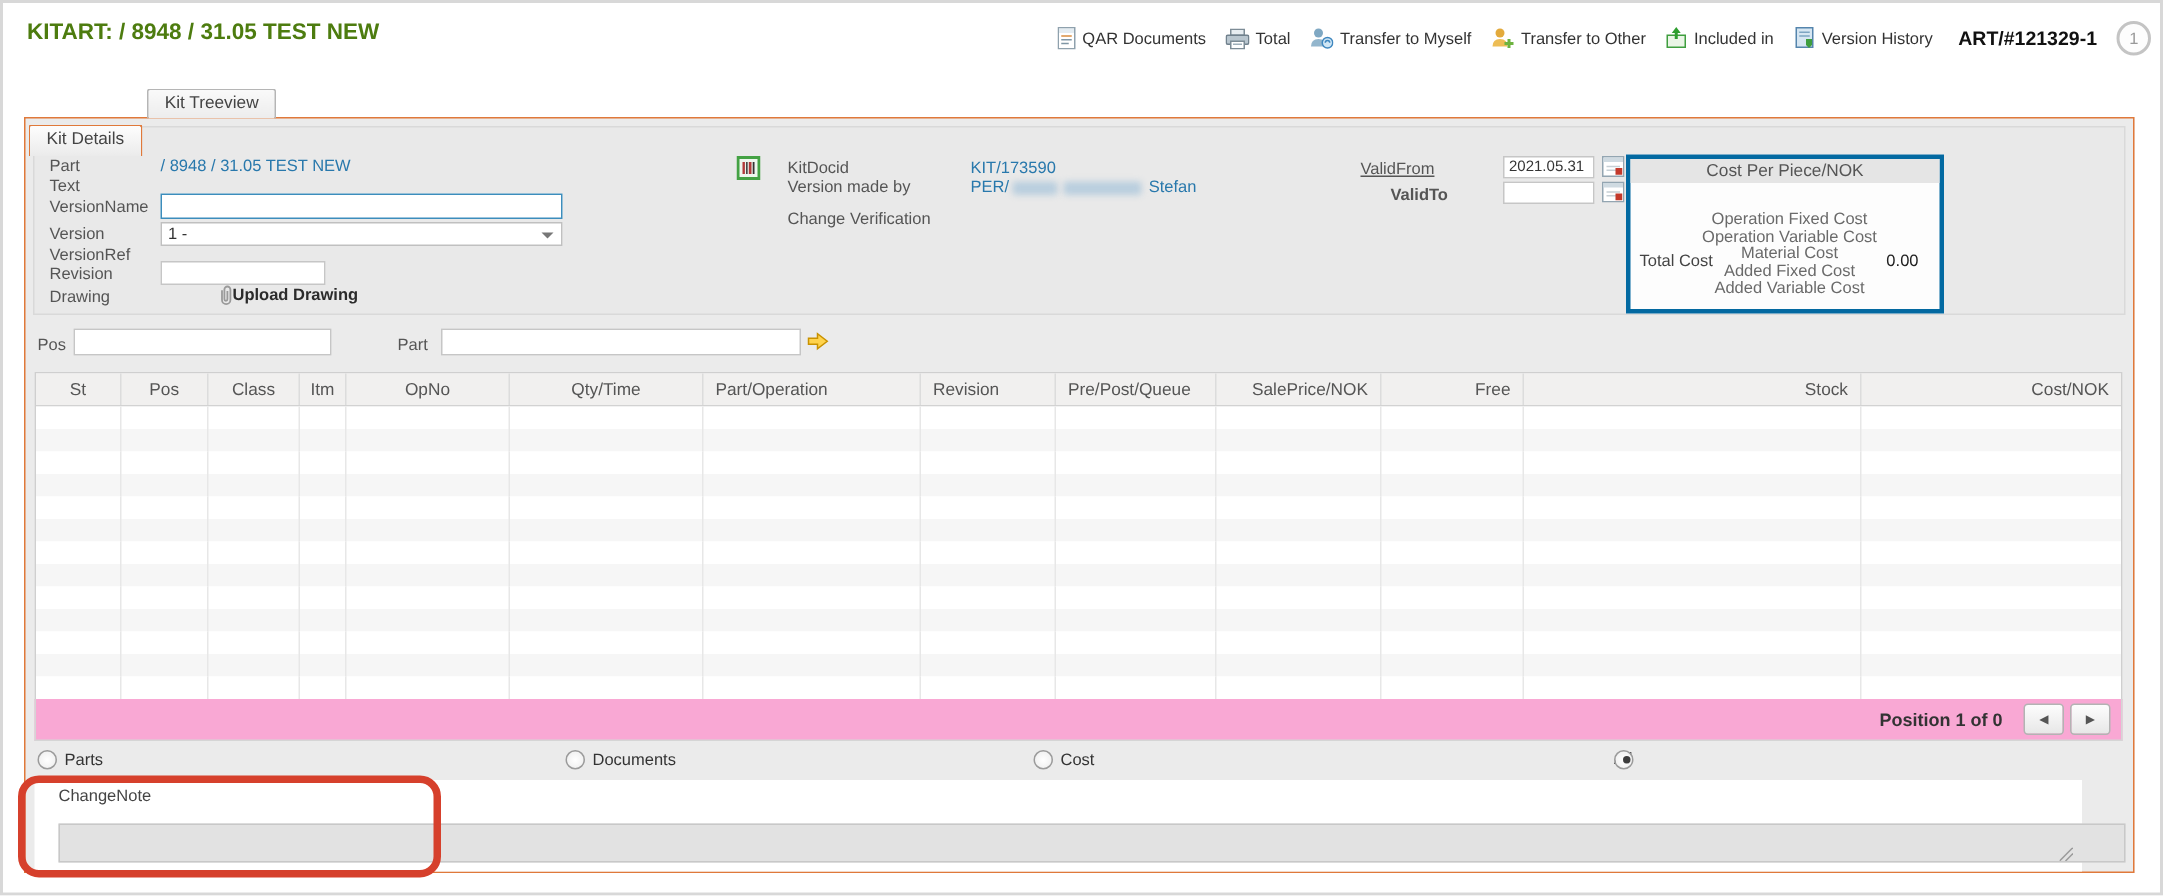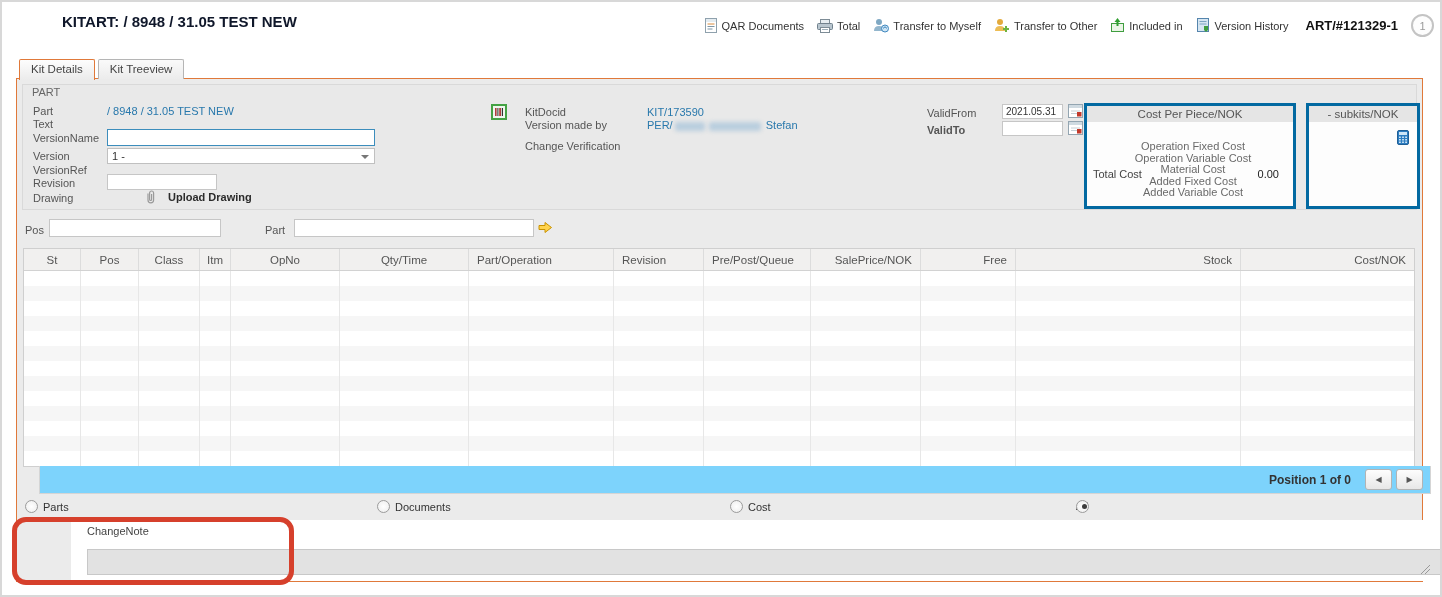--- a/index.html
+++ b/index.html
@@ -2,78 +2,78 @@
 <html><head>
 <meta charset="utf-8">
 <style>
   html,body{margin:0;padding:0;background:#fff;}
   #app{position:relative;width:1442px;height:597px;box-sizing:border-box;border:2px solid #d8d8d8;
        background:#fff;font-family:"Liberation Sans",sans-serif;font-size:11px;color:#444;overflow:hidden;}
   .abs{position:absolute;}
   .lbl{position:absolute;color:#555;white-space:nowrap;}
   .link{color:#2878AC;text-decoration:none;cursor:pointer;white-space:nowrap;}
   
-  .title{position:absolute;left:16px;top:11px;font-size:15px;font-weight:bold;color:#0f172a;margin-left:44px;}
+  .title{position:absolute;left:16px;top:11px;font-size:15px;font-weight:bold;color:#4d7c0f;}
   .toolbar{position:absolute;right:6px;top:12px;display:flex;align-items:center;gap:13px;}
   .tool{display:flex;align-items:center;gap:4px;color:#333;font-size:11px;cursor:pointer;}
   .art-ref{font-size:13px;font-weight:bold;color:#111;margin-left:4px;}
   .badge{width:19px;height:19px;border-radius:50%;border:2px solid #c4c4c4;background:#fdfdfd;color:#999;
          display:flex;align-items:center;justify-content:center;font-size:11px;cursor:pointer;}
   
   .tabs{position:absolute;left:17px;top:57px;display:flex;z-index:8;}
   .tab{height:19px;line-height:19px;padding:0 11px;border:1px solid #b5b5b5;border-bottom:none;
        background:linear-gradient(#fafafa,#ececec);color:#444;font-size:11.5px;margin-right:3px;
        border-radius:2px 2px 0 0;cursor:pointer;}
-  .tab.active{border-color:#E0793A;background:linear-gradient(#fdfdfd,#ebebeb);height:20px;z-index:9;}
+  .tab.active{border-color:#E0793A;background:linear-gradient(#fdfdfd,#ebebeb);height:20px;z-index:9;margin-top:24px;}
   
   .panel{position:absolute;left:14px;top:76px;width:1407px;height:504px;box-sizing:border-box;
          border:1px solid #E0793A;background:#ebebeb;}
   .part-box{position:absolute;left:5px;top:5px;width:1395px;height:126px;box-sizing:border-box;
             background:#e9e9e9;border:1px solid #d9d9d9;}
   .inp{position:absolute;box-sizing:border-box;border:1px solid #c6c6c6;background:#fff;font-family:inherit;
        font-size:11px;color:#333;padding:0 3px;}
   .sel{position:absolute;box-sizing:border-box;border:1px solid #c0c0c0;background:#fff;color:#333;
        font-size:11px;line-height:15px;padding-left:4px;cursor:pointer;}
   .caret{position:absolute;right:5px;top:6px;width:0;height:0;border-left:4px solid transparent;
          border-right:4px solid transparent;border-top:4px solid #777;}
-  .upload{position:absolute;display:flex;align-items:center;gap:13px;cursor:pointer;color:#2b2b2b;font-weight:bold;}
+  .upload{position:absolute;display:flex;align-items:center;gap:0;cursor:pointer;color:#2b2b2b;font-weight:bold;}
   .redacted{display:inline-block;height:9px;background:#b9cede;border-radius:2px;filter:blur(2px);
             vertical-align:middle;margin:0 2px;}
   
   .side-panel{position:absolute;box-sizing:border-box;background:#fdfdfd;border:3px solid #0369a1;text-align:center;}
   .side-head{background:#e5e5e5;color:#555;font-size:11.5px;padding:2px 6px;}
   .cost-item{color:#6a6a6a;line-height:11.5px;padding-left:6px;}
   .total-row{position:absolute;left:6px;right:14px;bottom:26px;display:flex;justify-content:space-between;margin-top:44px;}
   .total-val{color:#222;font-weight:normal;}
   
   .tbl{position:absolute;left:6px;top:169px;width:1392px;box-sizing:border-box;border:1px solid #cfcfcf;background:#fff;}
   .thead{display:flex;background:#f1f0ef;border-bottom:1px solid #d2d2d2;}
   .th{box-sizing:border-box;height:21px;display:flex;align-items:center;padding:0 8px;color:#555;
       font-size:11.5px;border-right:1px solid #dcdcdc;cursor:pointer;}
   .td{box-sizing:border-box;height:15px;border-right:1px solid #e7e7e7;}
   .trow{display:flex;background:#fff;}
   .trow.alt{background:#f6f6f6;}
   .c0{width:57px}.c1{width:58px}.c2{width:61px}.c3{width:31px}.c4{width:109px}.c5{width:129px}
   .c6{width:145px}.c7{width:90px}.c8{width:107px}.c9{width:110px}.c10{width:95px}.c11{width:225px}
   .c12{width:173px;border-right:none;}
   .al-c{justify-content:center}.al-l{justify-content:flex-start}.al-r{justify-content:flex-end}
-  .tfoot{position:absolute;left:22px;top:387px;width:1392px;height:28px;box-sizing:border-box;
-         background:#7dd3fc;border:1px solid #d5d5d5;border-top:none;display:flex;align-items:center;
+  .tfoot{position:absolute;left:6px;top:387px;width:1392px;height:28px;box-sizing:border-box;
+         background:#f9a8d4;border:1px solid #d5d5d5;border-top:none;display:flex;align-items:center;
          justify-content:flex-end;padding-right:7px;}
   .pos-text{font-size:12px;font-weight:bold;color:#333;margin-right:10px;}
   .pgbtn{width:27px;height:21px;box-sizing:border-box;border:1px solid #b3b3b3;border-radius:3px;
          background:linear-gradient(#fdfdfd,#e7e7e7);display:flex;align-items:center;justify-content:center;
          color:#555;font-size:8px;margin-left:4px;cursor:pointer;}
   
   .vopt{position:absolute;top:421px;display:flex;align-items:center;gap:5px;cursor:pointer;color:#333;}
   .radio{width:13px;height:13px;box-sizing:border-box;border:1px solid #9b9b9b;border-radius:50%;
          background:radial-gradient(#ffffff,#ececec);display:flex;align-items:center;justify-content:center;}
   .radio.sel::after{content:'';width:5px;height:5px;border-radius:50%;background:#3c3c3c;}
   
-  .note-box{position:absolute;left:6px;top:441px;width:1365px;height:61px;box-sizing:border-box;background:#fff;margin-left:48px;}
+  .note-box{position:absolute;left:6px;top:441px;width:1365px;height:61px;box-sizing:border-box;background:#fff;}
   .note-label{position:absolute;left:16px;top:5px;color:#444;}
   .note-area{position:absolute;left:16px;top:29px;width:1378px;height:26px;box-sizing:border-box;
              background:#e2e2e2;border:1px solid #c8c8c8;resize:none;font-family:inherit;}
   .note-grip{position:absolute;right:3px;bottom:3px;}
   
   .red-annot{position:absolute;left:10px;top:515px;width:282px;height:68px;box-sizing:border-box;
              border:5px solid #D6402C;border-radius:14px;z-index:40;pointer-events:none;}
   .ico{flex:0 0 auto;display:block;}
 </style>
 </head>
@@ -179,21 +179,21 @@
         <rect x="10.8" y="4" width="1.2" height="8" fill="#333"></rect>
       </svg>
     <div class="lbl" style="left:508px;top:27px;">KitDocid</div>
     <a class="link abs" style="left:630px;top:27px;">KIT/173590</a>
     <div class="lbl" style="left:508px;top:40px;">Version made by</div>
     <div class="abs" style="left:630px;top:40px;white-space:nowrap;">
       <span class="link">PER/</span><span class="redacted" style="width:30px;"></span><span class="redacted" style="width:52px;"></span> <span class="link">Stefan</span>
     </div>
     <div class="lbl" style="left:508px;top:61px;">Change Verification</div>
 
-    <div class="lbl" style="left:910px;top:28px;">ValidFrom</div>
+    <div class="lbl" style="left:890px;top:28px;text-decoration:underline;">ValidFrom</div>
     <input class="inp" style="left: 985px; top: 25px; width: 61px; height: 15px; font-size: 10px;" value="2021.05.31">
     <svg class="abs ico" style="left:1051px;top:25px;" width="15" height="14" viewBox="0 0 15 14">
         <rect x="0.5" y="0.5" width="14" height="13" fill="#fff" stroke="#93a5b1"></rect>
         <rect x="1" y="1" width="13" height="3" fill="#cfdae1"></rect>
         <line x1="3" y1="7" x2="12" y2="7" stroke="#c6cfd5"></line>
         <line x1="3" y1="9.5" x2="12" y2="9.5" stroke="#c6cfd5"></line>
         <rect x="9" y="8" width="4.5" height="4.5" fill="#c3392b"></rect>
       </svg>
     <div class="lbl" style="left:910px;top:45px;font-weight:bold;">ValidTo</div>
     <input class="inp" style="left: 985px; top: 42px; width: 61px; height: 15px; font-size: 10px;" value="">
@@ -213,38 +213,20 @@
         <div class="cost-item">Material Cost</div>
         <div class="cost-item">Added Fixed Cost</div>
         <div class="cost-item">Added Variable Cost</div>
       </div>
       <div class="total-row">
         <span>Total Cost</span>
         <span class="total-val">0.00</span>
       </div>
     </div>
 
-    <div class="side-panel" style="left:1289px;top:24px;width:114px;height:106px;">
-      <div class="side-head">- subkits/NOK</div>
-      <svg class="abs ico" style="right:8px;top:24px;" width="12" height="15" viewBox="0 0 12 15">
-          <rect x="0.5" y="0.5" width="11" height="14" rx="1.5" fill="#2d7dc1" stroke="#1f5f96"></rect>
-          <rect x="2" y="2" width="8" height="3" fill="#cfe6f7"></rect>
-          <g fill="#cfe6f7">
-            <rect x="2" y="6.5" width="1.8" height="1.5"></rect>
-            <rect x="5.1" y="6.5" width="1.8" height="1.5"></rect>
-            <rect x="8.2" y="6.5" width="1.8" height="1.5"></rect>
-            <rect x="2" y="9" width="1.8" height="1.5"></rect>
-            <rect x="5.1" y="9" width="1.8" height="1.5"></rect>
-            <rect x="8.2" y="9" width="1.8" height="1.5"></rect>
-            <rect x="2" y="11.5" width="1.8" height="1.5"></rect>
-            <rect x="5.1" y="11.5" width="1.8" height="1.5"></rect>
-            <rect x="8.2" y="11.5" width="1.8" height="1.5"></rect>
-          </g>
-        </svg>
-    </div>
 
     <div class="lbl" style="left:8px;top:145px;">Pos</div>
     <input class="inp" style="left: 32px; top: 140px; width: 172px; height: 18px;" value="">
     <div class="lbl" style="left:248px;top:145px;">Part</div>
     <input class="inp" style="left: 277px; top: 140px; width: 240px; height: 18px;" value="">
     <svg class="abs ico" style="left:521px;top:142px;" width="15" height="13" viewBox="0 0 15 13">
         <path d="M1 4.5 h6 V1.5 L13.5 6.5 L7 11.5 V8.5 H1 z" fill="#ffd34d" stroke="#c99200"></path>
       </svg>
 
     <div class="tbl">
@@ -473,21 +455,21 @@
     </div>
 
     <label class="vopt" style="left:8px;">
       <span class="radio"></span>
       <span>Parts</span>
     </label>
     <label class="vopt" style="left:360px;">
       <span class="radio"></span>
       <span>Documents</span>
     </label>
-    <label class="vopt" style="left:713px;">
+    <label class="vopt" style="left:672px;">
       <span class="radio"></span>
       <span>Cost</span>
     </label>
     <label class="vopt" style="left:1059px;">
       <span class="radio sel"></span>
       <span>All</span>
     </label>
 
     <div class="note-box">
       <div class="note-label">ChangeNote</div>

